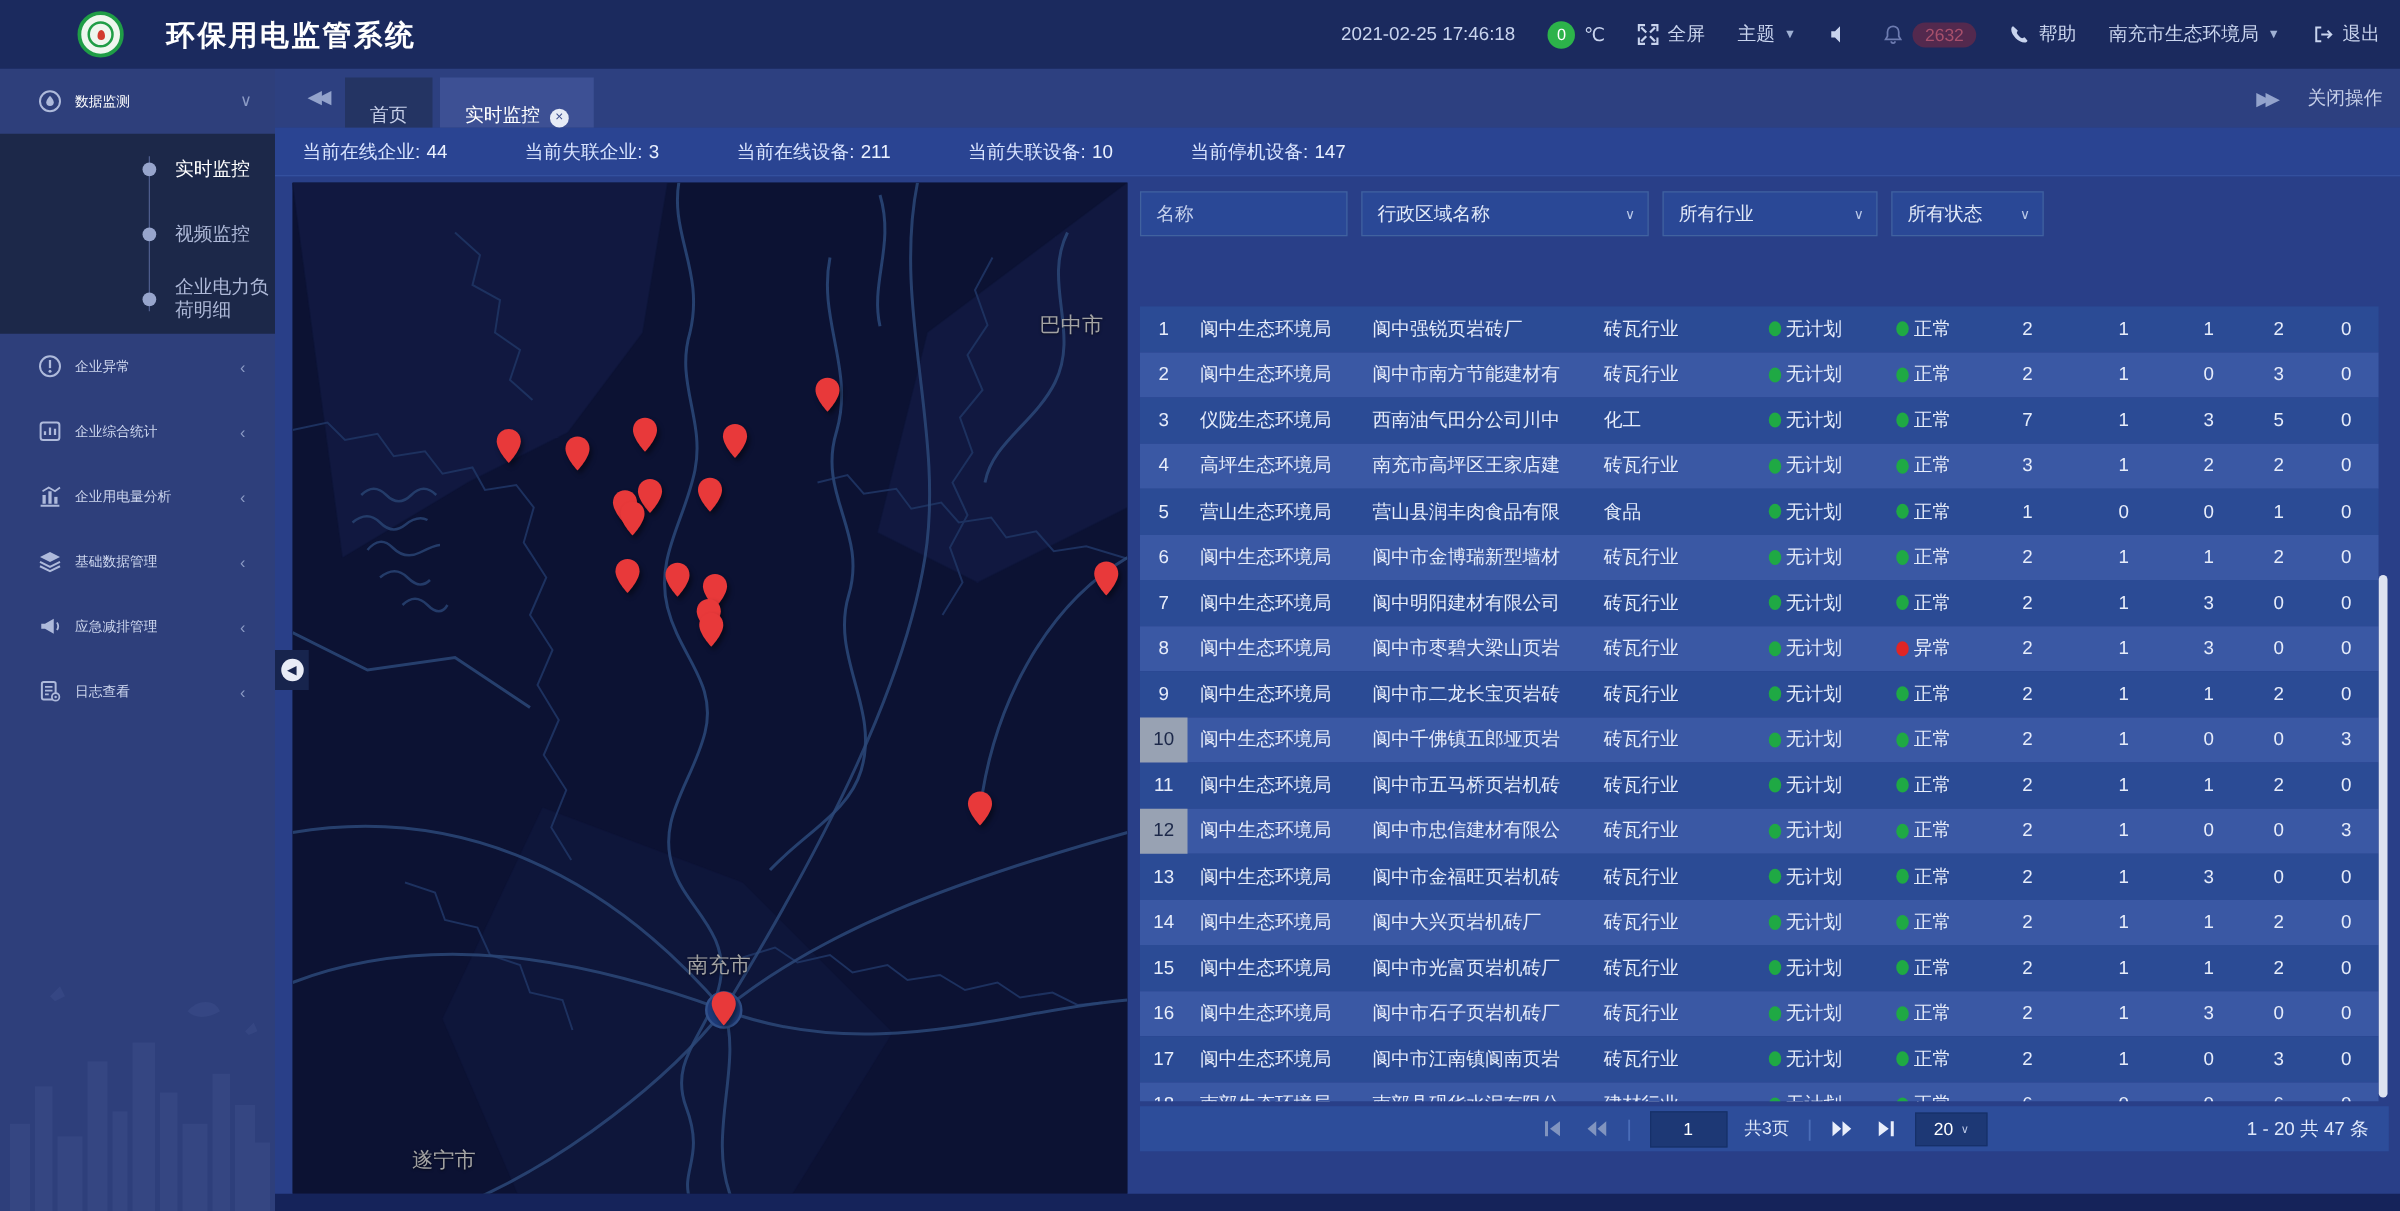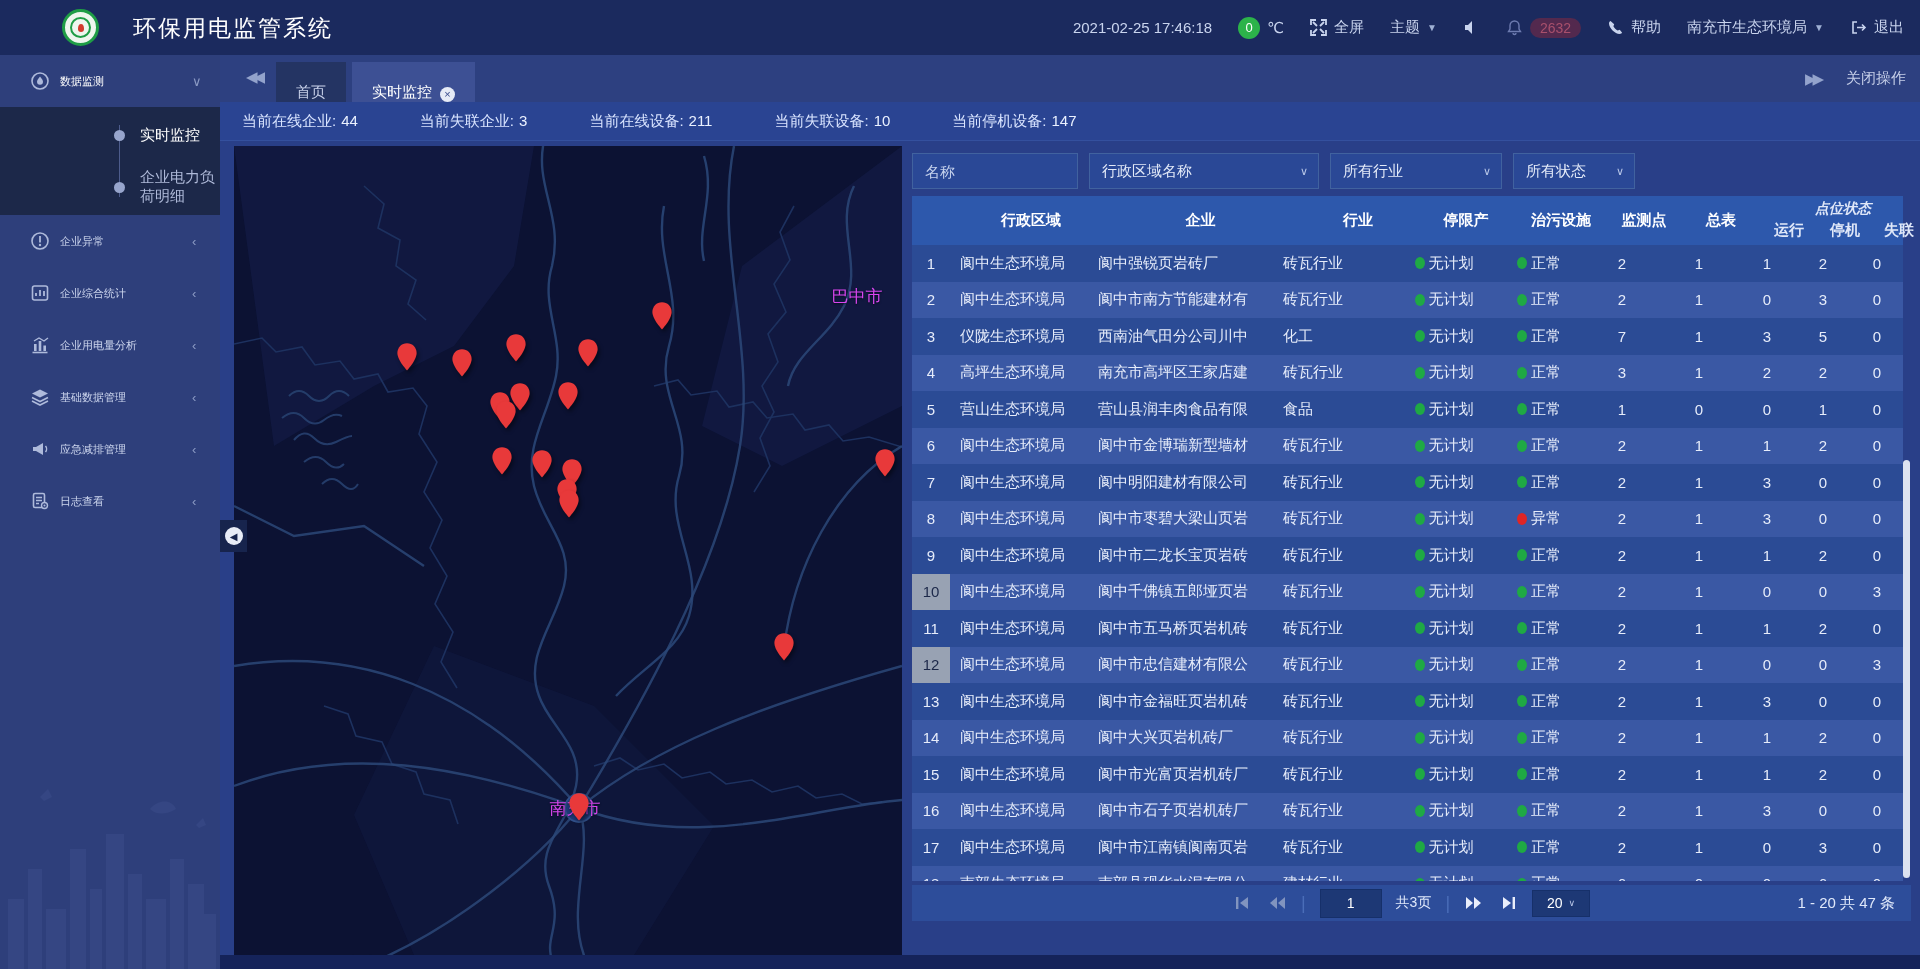--- a/index.html
+++ b/index.html
@@ -5,21 +5,21 @@
   html,body{margin:0;padding:0;background:#293f88;}
   #app{position:relative;width:1920px;height:969px;overflow:hidden;
        font-family:"Liberation Sans","DejaVu Sans",sans-serif;color:#dfe7f8;
        background:#293f88;}
   
   .hdr{position:absolute;left:0;top:0;width:1920px;height:55px;background:#1b2a5e;z-index:30;}
   .logo{position:absolute;left:62px;top:9px;width:37px;height:37px;border-radius:50%;
         background:#eef6ee;border:3px solid #1f9d46;box-sizing:border-box;display:flex;align-items:center;justify-content:center;}
   .logo .inner{width:17px;height:17px;border-radius:50%;border:2px solid #1f9d46;display:flex;align-items:center;justify-content:center;}
   .logo .dot{width:6px;height:8px;border-radius:50% 50% 50% 50%/60% 60% 40% 40%;background:#d23a2e;}
-  .hdr-title{position:absolute;left:133px;top:13px;font-size:23px;font-weight:normal;color:#ffffff;letter-spacing:2px;}
+  .hdr-title{position:absolute;left:133px;top:13px;font-size:23px;font-weight:bold;color:#ffffff;letter-spacing:2px;}
   .hdr-right{position:absolute;right:16px;top:0;height:55px;display:flex;align-items:center;gap:26px;}
   .hdr-item{display:flex;align-items:center;gap:7px;color:#c9d4ee;font-size:15px;white-space:nowrap;}
   .temp-badge{width:22px;height:22px;border-radius:50%;background:#2cb34a;color:#fff;font-size:13px;
               display:flex;align-items:center;justify-content:center;}
   .bell-badge{background:#53294e;color:#a8506c;font-size:14px;border-radius:10px;padding:2px 10px;}
   .caret{font-size:10px;color:#9fb0d4;}
   .hicon{width:17px;height:17px;display:inline-block;}
   .hicon svg{display:block;}
   
   .sidebar{position:absolute;left:0;top:55px;width:220px;height:914px;background:#2e3f7b;z-index:20;overflow:hidden;}
@@ -48,22 +48,22 @@
   .tab-exp{color:#93a3cc;font-size:15px;letter-spacing:-4px;cursor:pointer;}
   .close-ops{color:#c6cfe8;font-size:15px;cursor:pointer;}
   
   .statsbar{position:absolute;left:220px;top:102px;width:1700px;height:39px;background:#2a4492;
             display:flex;align-items:center;gap:62px;padding-left:22px;box-sizing:border-box;
             border-bottom:1px solid #34509e;}
   .stat{font-size:15px;color:#d9e4ff;white-space:nowrap;}
   .stat b{font-weight:normal;margin-left:5px;color:#eaf1ff;}
   
   .map{position:absolute;left:234px;top:146px;width:668px;height:809px;background:#0c1233;overflow:hidden;}
-  .map-label{position:absolute;transform:translate(-50%,-50%);color:#d946ef;font-size:17px;white-space:nowrap;
-             text-shadow:0 1px 2px rgba(0,0,0,.6);margin-top:36px;}
+  .map-label{position:absolute;transform:translate(-50%,-50%);color:#a3a3a3;font-size:17px;white-space:nowrap;
+             text-shadow:0 1px 2px rgba(0,0,0,.6);}
   .map-pin{position:absolute;width:22px;height:30px;filter:drop-shadow(2px 3px 2px rgba(0,0,0,.45));cursor:pointer;}
   .map-collapse{position:absolute;left:220px;top:520px;width:27px;height:32px;background:#17244d;z-index:22;
                 display:flex;align-items:center;justify-content:center;cursor:pointer;}
   .map-collapse .circ{width:18px;height:18px;border-radius:50%;background:#e8ecf6;color:#17244d;font-size:10px;
                 display:flex;align-items:center;justify-content:center;}
   
   .panel{position:absolute;left:912px;top:140px;width:999px;height:815px;}
   .filters{position:absolute;left:0;top:13px;display:flex;gap:11px;}
   .f-input{width:166px;height:36px;background:#2a4896;border:1px solid #41629f;box-sizing:border-box;
            color:#fff;font-size:15px;padding:0 12px;font-family:inherit;}
@@ -202,20 +202,24 @@
           <span class="mi-chevron">∨</span>
         </div>
         <div class="submenu">
           <div class="vline"></div>
           <div class="sub-item active">
             <span class="bullet"></span>
             <span class="sub-label">实时监控</span>
           </div>
           <div class="sub-item">
             <span class="bullet"></span>
+            <span class="sub-label">视频监控</span>
+          </div>
+          <div class="sub-item">
+            <span class="bullet"></span>
             <span class="sub-label">企业电力负荷明细</span>
           </div>
         </div>
         <div class="menu-item">
           <span class="mi-icon"><svg viewBox="0 0 20 20">
               <circle cx="10" cy="10" r="8" fill="none" stroke="#aebadb" stroke-width="1.6"></circle>
               <rect x="9.1" y="5" width="1.8" height="6.5" fill="#aebadb"></rect>
               <circle cx="10" cy="14" r="1.2" fill="#aebadb"></circle>
             </svg></span>
           <span class="mi-label">企业异常</span>
@@ -425,38 +429,20 @@
       <div class="f-select" style="width:172px">
         <span>所有行业</span>
         <span class="sel-caret">∨</span>
       </div>
       <div class="f-select" style="width:122px">
         <span>所有状态</span>
         <span class="sel-caret">∨</span>
       </div>
     </div>
 
-    <div class="thead">
-      <div class="th c-no"></div>
-      <div class="th c-region" style="justify-content:center">行政区域</div>
-      <div class="th c-company" style="justify-content:center">企业</div>
-      <div class="th c-industry" style="justify-content:center">行业</div>
-      <div class="th c-prod">停限产</div>
-      <div class="th c-fac">治污设施</div>
-      <div class="th c-mon" style="justify-content:center;display:flex">监测点</div>
-      <div class="th c-meter" style="justify-content:center;display:flex">总表</div>
-      <div class="th-group" style="width:164px">
-        <div class="gt">点位状态</div>
-        <div class="gsub">
-          <span style="width:56px">运行</span>
-          <span style="width:56px">停机</span>
-          <span style="width:52px">失联</span>
-        </div>
-      </div>
-    </div>
 
     <div class="tbody" id="tbody-root">
         <div class="trow odd">
           <div class="td c-no">1</div>
           <div class="td c-region">阆中生态环境局</div>
           <div class="td c-company">阆中强锐页岩砖厂</div>
           <div class="td c-industry">砖瓦行业</div>
           <div class="td c-prod"><span class="dot ok"></span>无计划</div>
           <div class="td c-fac"><span class="dot ok"></span>正常</div>
           <div class="td num c-mon">2</div>

